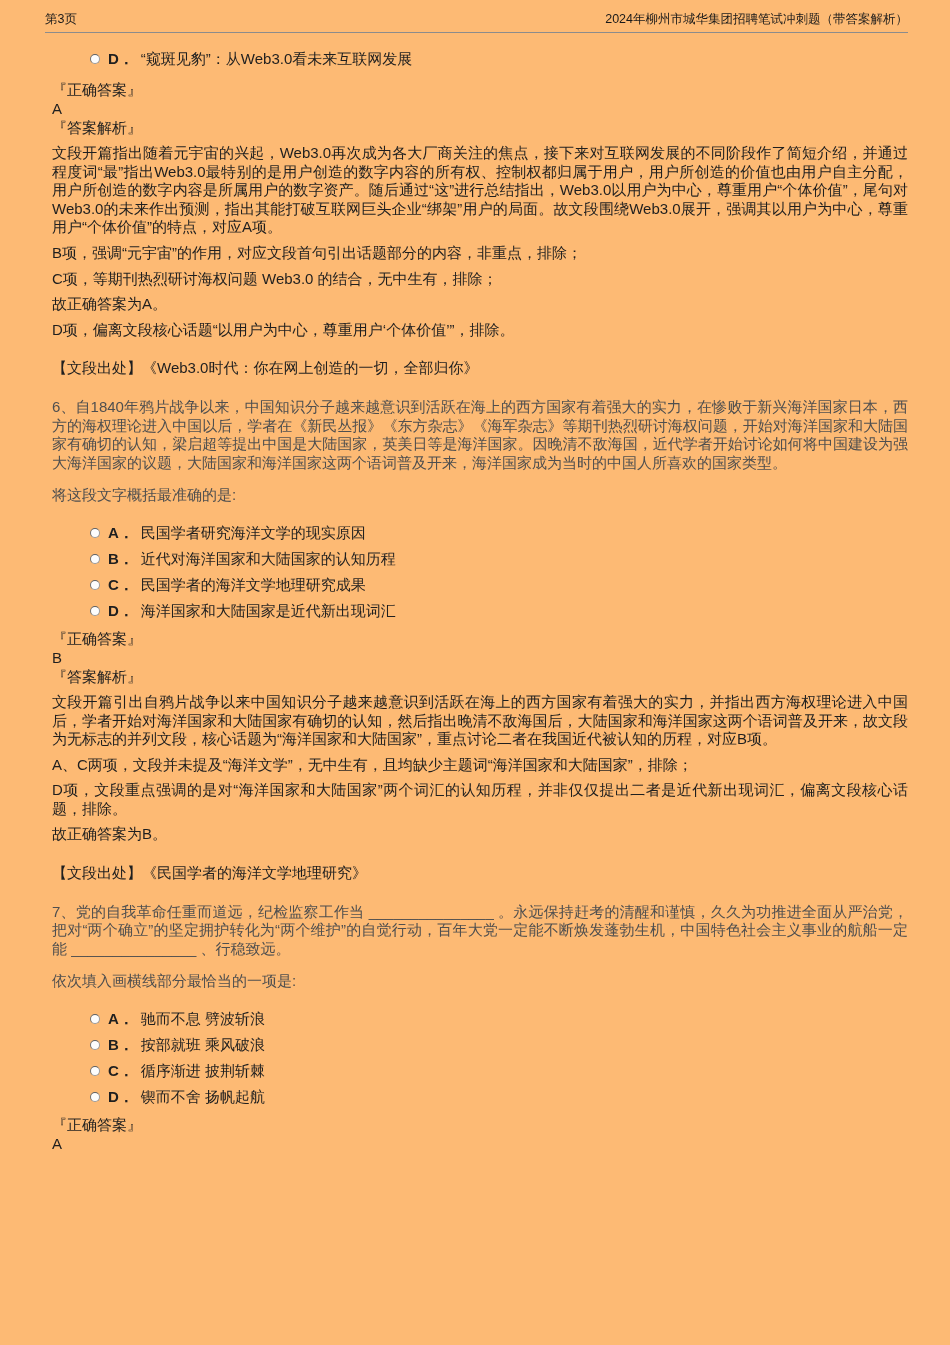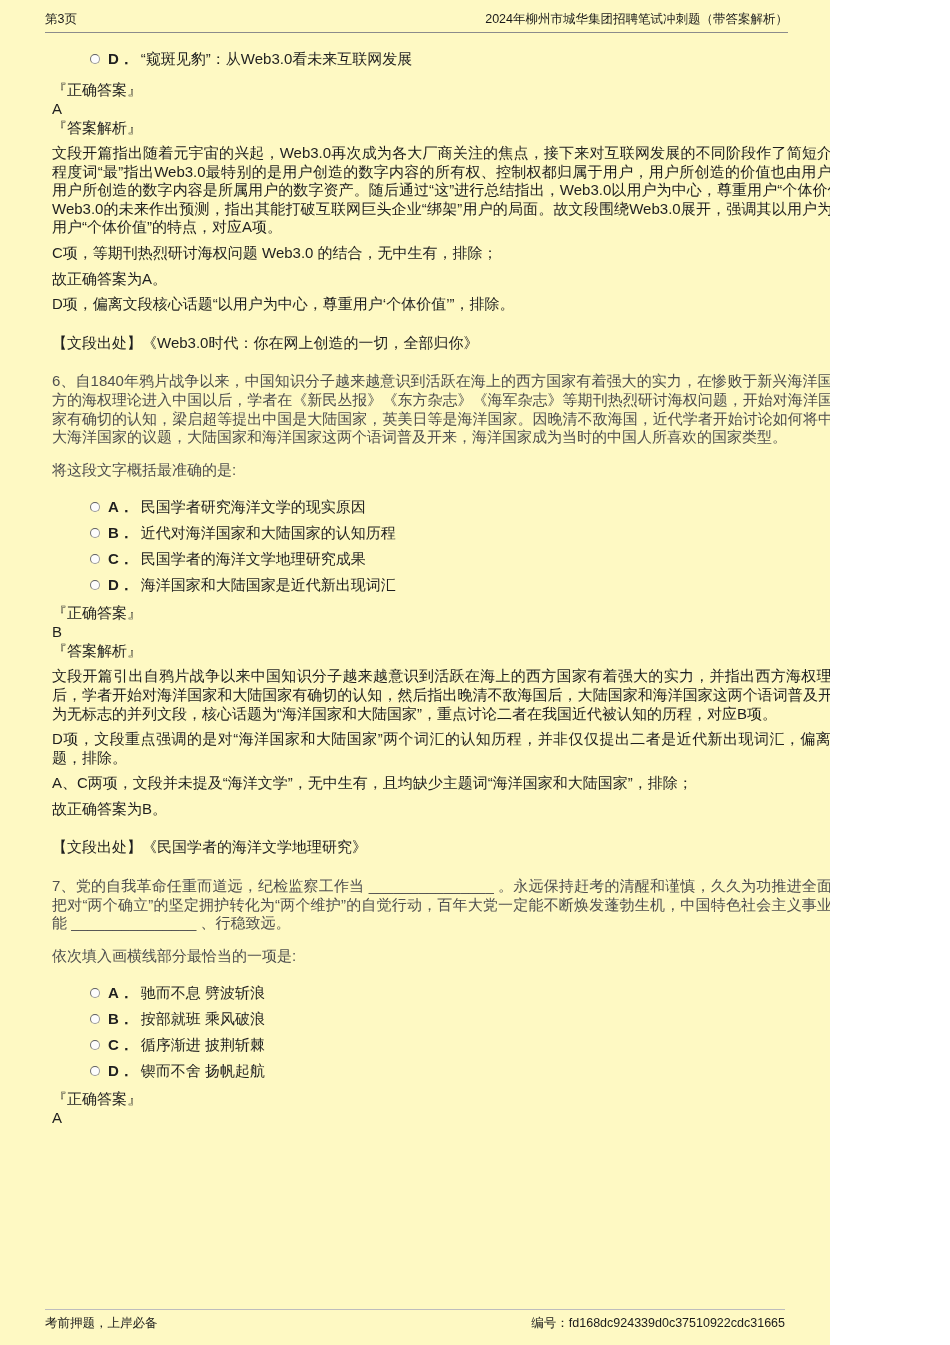--- a/index.html
+++ b/index.html
@@ -1,19 +1,19 @@
 <!DOCTYPE html>
 <html style="--header-rule: #8c8c8c; --footer-rule: #bdbdbd; --body-text: #1f1f1f; --stem-text: #4f4f4f;"><head>
 <meta charset="utf-8">
 <style>
   html,body{margin:0;padding:0;background:#ffffff;}
   .page{
     position:relative;
-    width:830px;height:1345px;
-    background:#fef9c3;
+    width:950px;height:1345px;
+    background:#fdba74;
     overflow:hidden;
     font-family:"Liberation Sans","DejaVu Sans",sans-serif;
     -webkit-font-smoothing:antialiased;
   }
   .header{
     position:absolute;top:11px;left:45px;right:42px;
     display:flex;justify-content:space-between;align-items:flex-end;
     font-size:12.5px;color:#1a1a1a;
     padding-bottom:4px;
     border-bottom:1px solid var(--header-rule,#8c8c8c);
@@ -60,20 +60,21 @@
 
     <div class="opt-row first-opt">
       <span class="radio"></span>
       <span class="opt-letter">D．</span>
       <span class="opt-text">“窥斑见豹”：从Web3.0看未来互联网发展</span>
     </div>
     <div class="ans-label">『正确答案』</div>
     <div class="ans-value">A</div>
     <div class="ans-label">『答案解析』</div>
     <p class="para">文段开篇指出随着元宇宙的兴起，Web3.0再次成为各大厂商关注的焦点，接下来对互联网发展的不同阶段作了简短介绍，并通过程度词“最”指出Web3.0最特别的是用户创造的数字内容的所有权、控制权都归属于用户，用户所创造的价值也由用户自主分配，用户所创造的数字内容是所属用户的数字资产。随后通过“这”进行总结指出，Web3.0以用户为中心，尊重用户“个体价值”，尾句对Web3.0的未来作出预测，指出其能打破互联网巨头企业“绑架”用户的局面。故文段围绕Web3.0展开，强调其以用户为中心，尊重用户“个体价值”的特点，对应A项。</p>
+    <p class="para">B项，强调“元宇宙”的作用，对应文段首句引出话题部分的内容，非重点，排除；</p>
     <p class="para">C项，等期刊热烈研讨海权问题 Web3.0 的结合，无中生有，排除；</p>
     <p class="para">故正确答案为A。</p>
     <p class="para">D项，偏离文段核心话题“以用户为中心，尊重用户‘个体价值’”，排除。</p>
     <p class="source">【文段出处】《Web3.0时代：你在网上创造的一切，全部归你》</p>
 
     <p class="stem">6、自1840年鸦片战争以来，中国知识分子越来越意识到活跃在海上的西方国家有着强大的实力，在惨败于新兴海洋国家日本，西方的海权理论进入中国以后，学者在《新民丛报》《东方杂志》《海军杂志》等期刊热烈研讨海权问题，开始对海洋国家和大陆国家有确切的认知，梁启超等提出中国是大陆国家，英美日等是海洋国家。因晚清不敌海国，近代学者开始讨论如何将中国建设为强大海洋国家的议题，大陆国家和海洋国家这两个语词普及开来，海洋国家成为当时的中国人所喜欢的国家类型。</p>
     <p class="prompt">将这段文字概括最准确的是:</p>
     <div class="opts">
       <div class="opt-row">
         <span class="radio"></span>
@@ -93,22 +94,22 @@
       <div class="opt-row">
         <span class="radio"></span>
         <span class="opt-letter">D．</span>
         <span class="opt-text">海洋国家和大陆国家是近代新出现词汇</span>
       </div>
     </div>
     <div class="ans-label">『正确答案』</div>
     <div class="ans-value">B</div>
     <div class="ans-label">『答案解析』</div>
     <p class="para">文段开篇引出自鸦片战争以来中国知识分子越来越意识到活跃在海上的西方国家有着强大的实力，并指出西方海权理论进入中国后，学者开始对海洋国家和大陆国家有确切的认知，然后指出晚清不敌海国后，大陆国家和海洋国家这两个语词普及开来，故文段为无标志的并列文段，核心话题为“海洋国家和大陆国家”，重点讨论二者在我国近代被认知的历程，对应B项。</p>
+    <p class="para">A、C两项，文段并未提及“海洋文学”，无中生有，且均缺少主题词“海洋国家和大陆国家”，排除；</p>
     <p class="para">D项，文段重点强调的是对“海洋国家和大陆国家”两个词汇的认知历程，并非仅仅提出二者是近代新出现词汇，偏离文段核心话题，排除。</p>
-    <p class="para">A、C两项，文段并未提及“海洋文学”，无中生有，且均缺少主题词“海洋国家和大陆国家”，排除；</p>
     <p class="para">故正确答案为B。</p>
     <p class="source">【文段出处】《民国学者的海洋文学地理研究》</p>
 
     <p class="stem">7、党的自我革命任重而道远，纪检监察工作当 _______________ 。永远保持赶考的清醒和谨慎，久久为功推进全面从严治党，把对“两个确立”的坚定拥护转化为“两个维护”的自觉行动，百年大党一定能不断焕发蓬勃生机，中国特色社会主义事业的航船一定能 _______________ 、行稳致远。</p>
     <p class="prompt">依次填入画横线部分最恰当的一项是:</p>
     <div class="opts">
       <div class="opt-row">
         <span class="radio"></span>
         <span class="opt-letter">A．</span>
         <span class="opt-text">驰而不息 劈波斩浪</span>
@@ -127,18 +128,14 @@
         <span class="radio"></span>
         <span class="opt-letter">D．</span>
         <span class="opt-text">锲而不舍 扬帆起航</span>
       </div>
     </div>
     <div class="ans-label">『正确答案』</div>
     <div class="ans-value">A</div>
 
   </div>
 
-  <div class="footer">
-    <span>考前押题，上岸必备</span>
-    <span>编号：fd168dc924339d0c37510922cdc31665</span>
-  </div>
 
 </div>
 
 </body></html>

